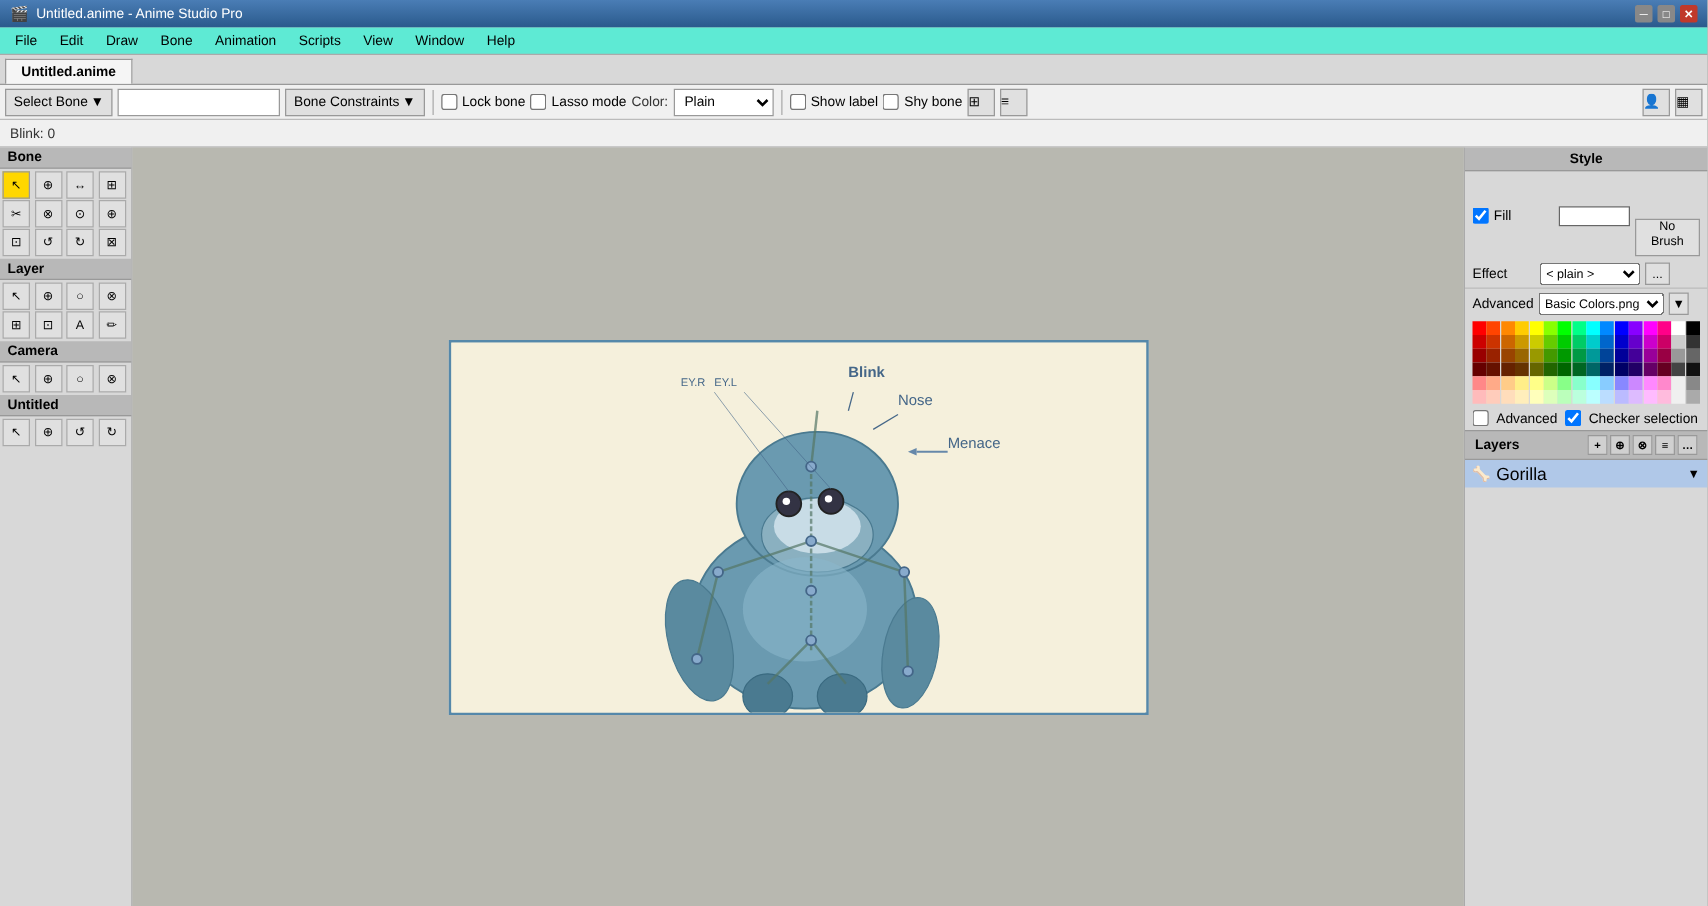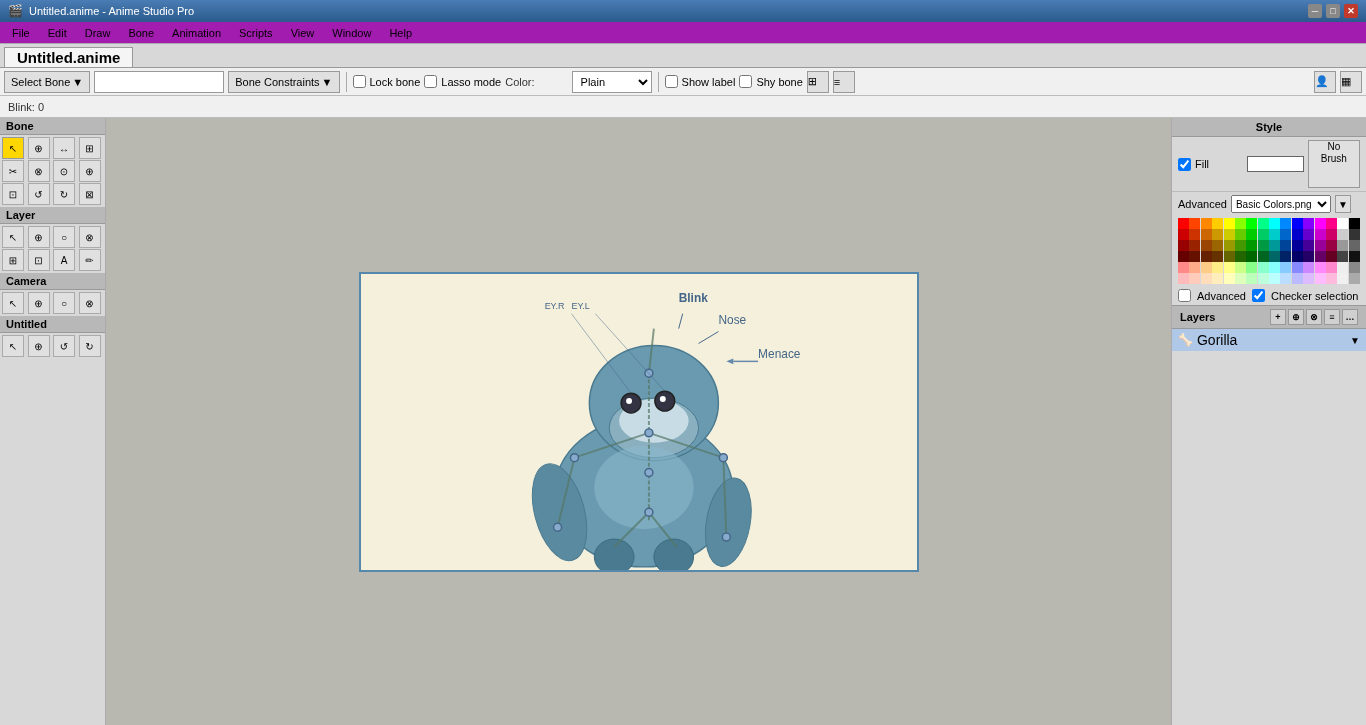--- a/index.html
+++ b/index.html
@@ -22,21 +22,21 @@
       width: 14px; height: 14px; border-radius: 2px;
       display: flex; align-items: center; justify-content: center;
       font-size: 9px; cursor: pointer; color: white; font-weight: bold;
     }
     .title-btn.min { background: #888; }
     .title-btn.max { background: #888; }
     .title-btn.close { background: #c0392b; }
 
     
     #menubar {
-      background: #a21caf;
+      background: #5eead4;
       height: 22px;
       display: flex;
       align-items: center;
       padding: 0 4px;
       border-bottom: 1px solid #aaa;
       gap: 2px;
     }
     .menu-item {
       padding: 2px 8px;
       cursor: pointer;
@@ -51,21 +51,21 @@
       display: flex;
       align-items: flex-end;
       padding-left: 4px;
       border-bottom: 1px solid #999;
     }
     .tab {
       background: #e8e8e8;
       border: 1px solid #999;
       border-bottom: none;
       padding: 2px 12px;
-      font-size: 15px;
+      font-size: 11px;
       cursor: pointer;
       height: 20px;
       display: flex; align-items: center;
     }
     .tab.active { background: #f5f5f5; font-weight: bold; }
 
     
     #toolbar {
       background: #f0f0f0;
       height: 28px;
@@ -210,27 +210,28 @@
       border: 1px solid #666;
       cursor: pointer;
     }
     .style-input {
       width: 40px; height: 18px;
       border: 1px solid #999;
       font-size: 11px;
       padding: 0 2px;
     }
     .no-brush-btn {
-      width: 55px; height: 48px;
+      width: 55px; height: 30px;
       background: #e0e0e0;
       border: 1px solid #999;
       font-size: 10px;
       cursor: pointer;
       text-align: center;
       line-height: 14px;
+      margin-top: 35px;
     }
     .effect-row {
       display: flex;
       align-items: center;
       padding: 2px 6px;
       gap: 4px;
     }
     .effect-select { width: 80px; height: 18px; font-size: 10px; }
     .effect-btn { width: 20px; height: 18px; font-size: 10px; border: 1px solid #999; background: #e0e0e0; cursor: pointer; }
     .swatches-header {
@@ -348,21 +349,21 @@
   <div class="toolbar-sep"></div>
   <label style="display:flex;align-items:center;gap:2px;font-size:11px;">
     <input type="checkbox" class="toolbar-checkbox" style="">
     <span>Lock bone</span>
   </label>
   <label style="display:flex;align-items:center;gap:2px;font-size:11px;">
     <input type="checkbox" class="toolbar-checkbox" style="">
     <span>Lasso mode</span>
   </label>
   <span class="toolbar-label">Color:</span>
-  <select class="toolbar-select" style="width:80px;margin-left:33px;">
+  <select class="toolbar-select" style="width:80px;">
     <option>Plain</option>
   </select>
   <div class="toolbar-sep"></div>
   <label style="display:flex;align-items:center;gap:2px;font-size:11px;">
     <input type="checkbox" class="toolbar-checkbox" style="">
     <span>Show label</span>
   </label>
   <label style="display:flex;align-items:center;gap:2px;font-size:11px;">
     <input type="checkbox" class="toolbar-checkbox" style="">
     <span>Shy bone</span>
@@ -503,20 +504,27 @@
 
     <div class="style-row">
       <input type="checkbox" checked="" style="">
       <span class="style-label">Fill</span>
       <div class="color-swatch" style="background:#fff;"></div>
       <div class="no-brush-btn" rowspan="2" style="font-size:10px;line-height:12px;">No<br>Brush</div>
     </div>
 
 
 
+    <div class="effect-row">
+      <span style="width:50px;font-size:11px;">Effect</span>
+      <select class="effect-select">
+        <option>&lt; plain &gt;</option>
+      </select>
+      <button class="effect-btn">...</button>
+    </div>
 
     <div class="swatches-header">
       <span class="swatches-label">Advanced</span>
       <select class="swatches-select">
         <option>Basic Colors.png</option>
       </select>
       <button class="swatches-dropdown">▼</button>
     </div>
 
     <div class="color-grid" id="color-grid">

